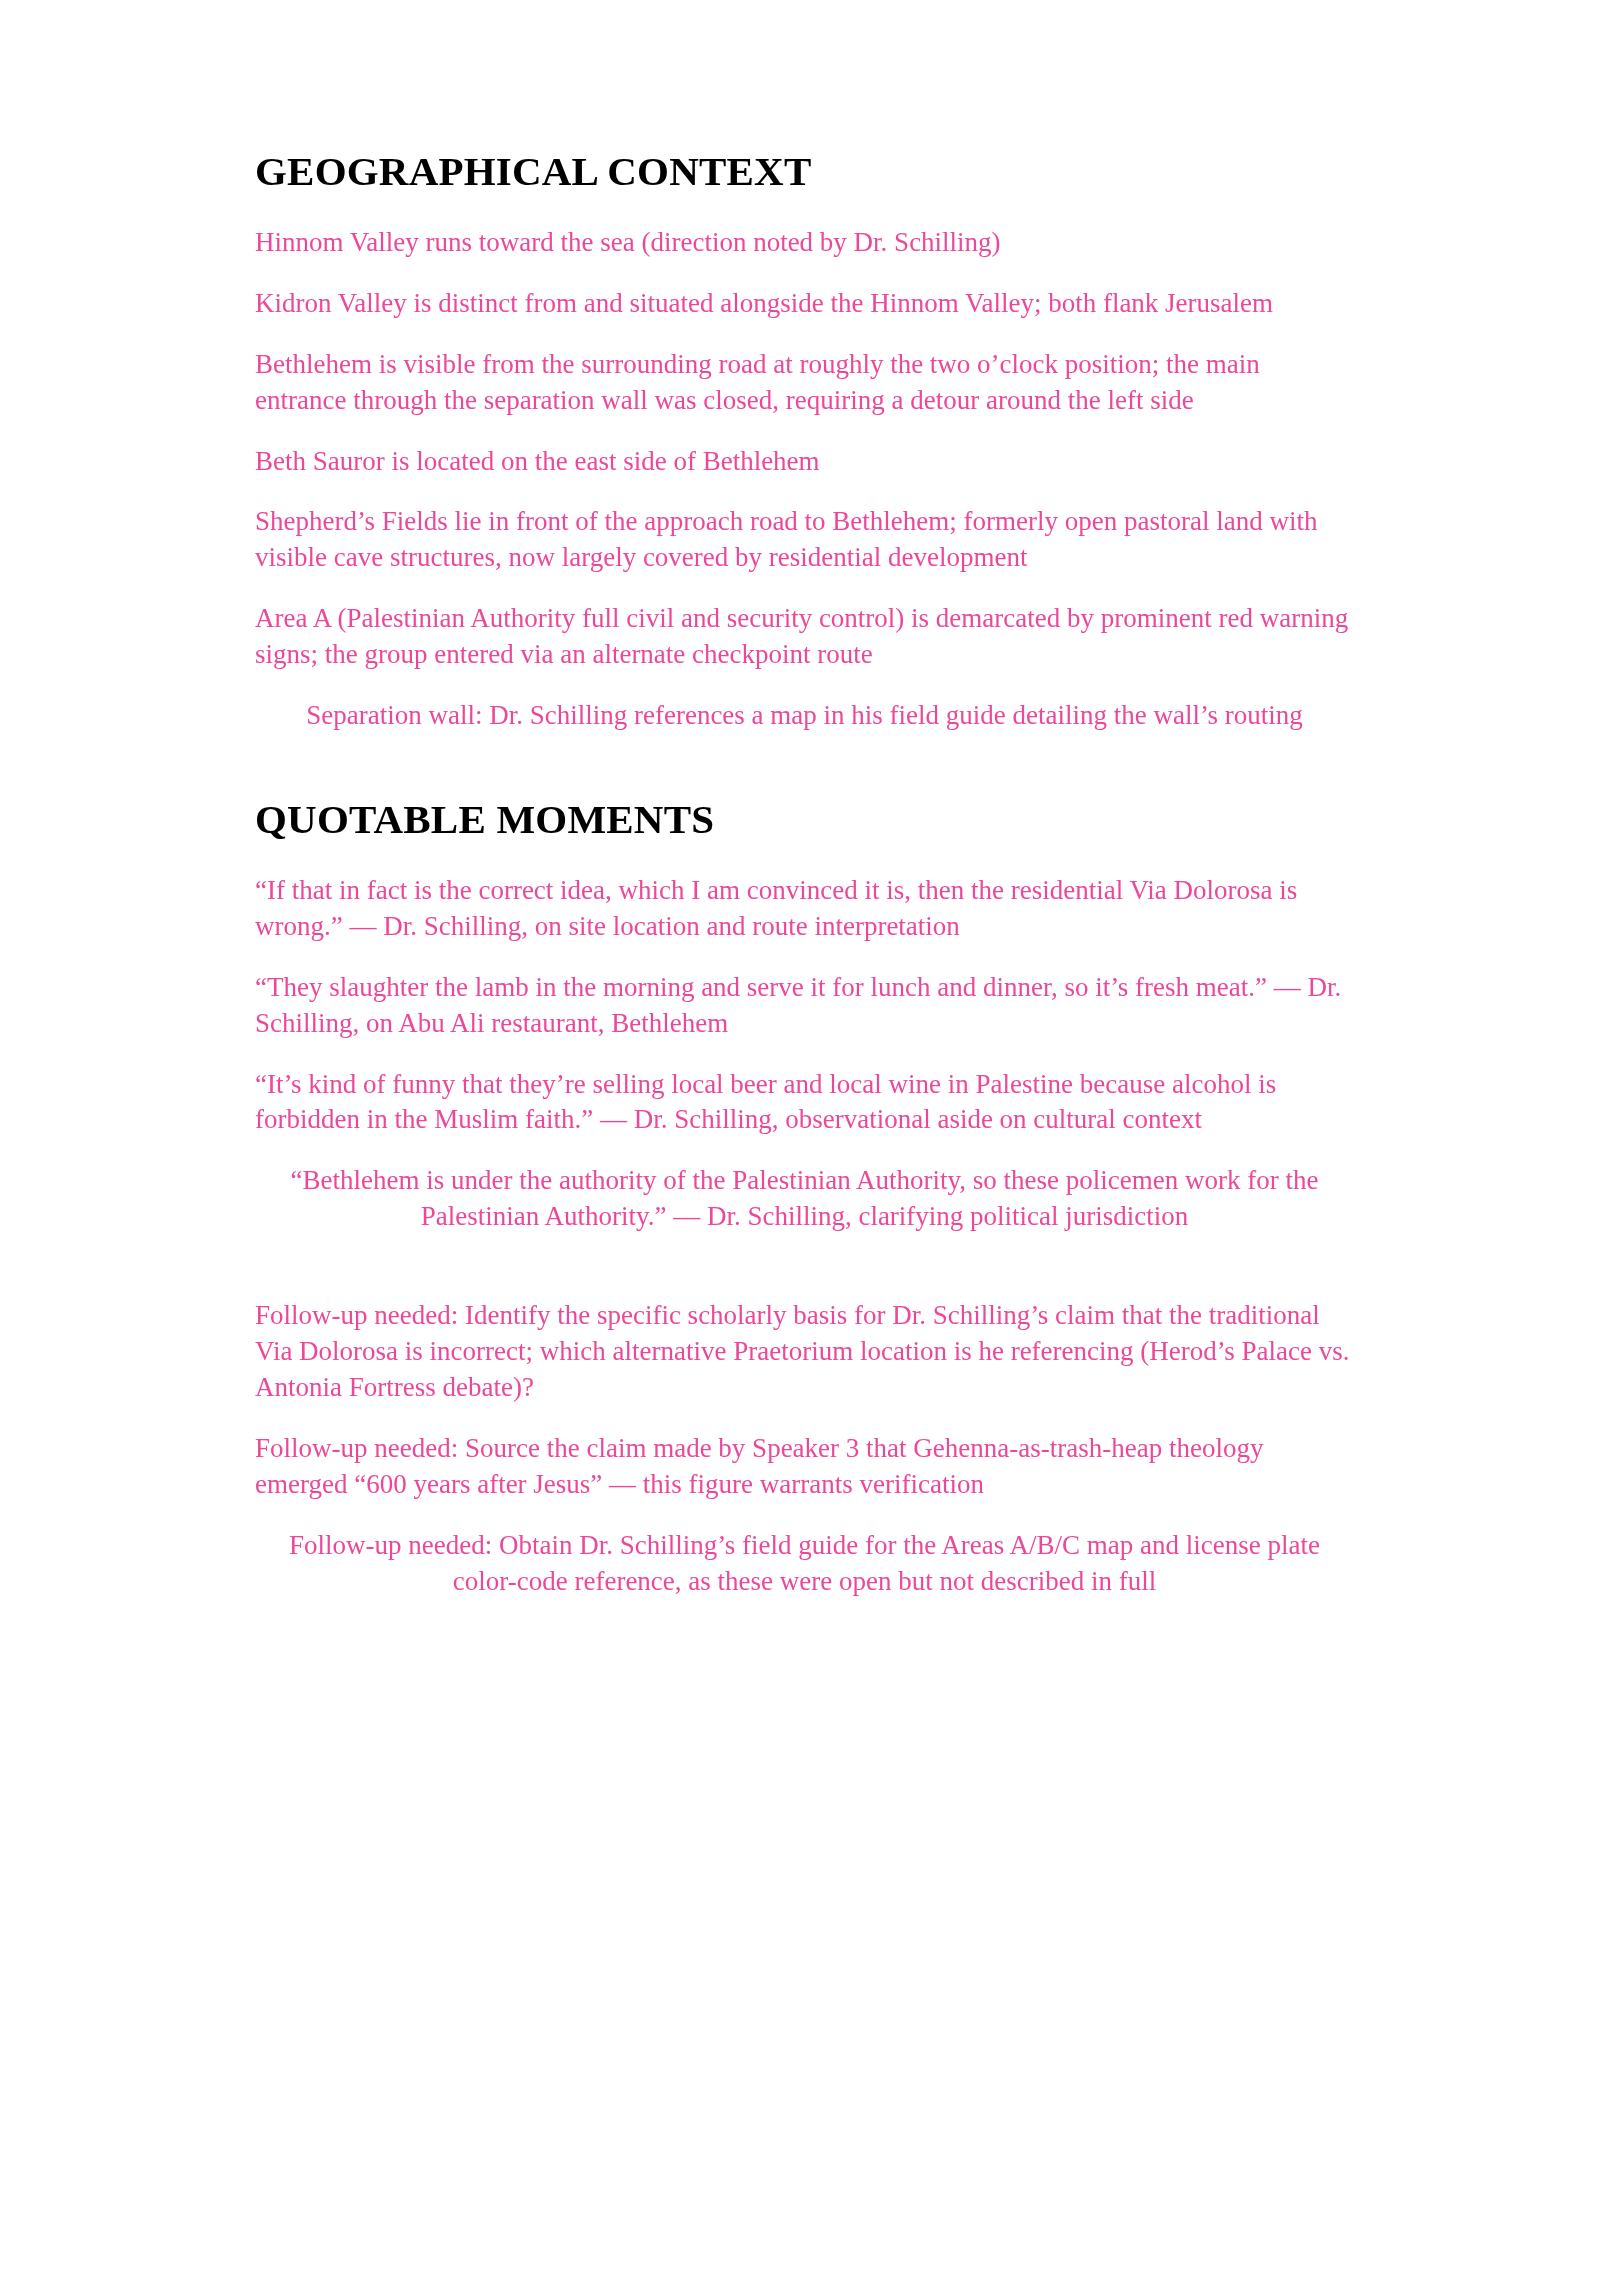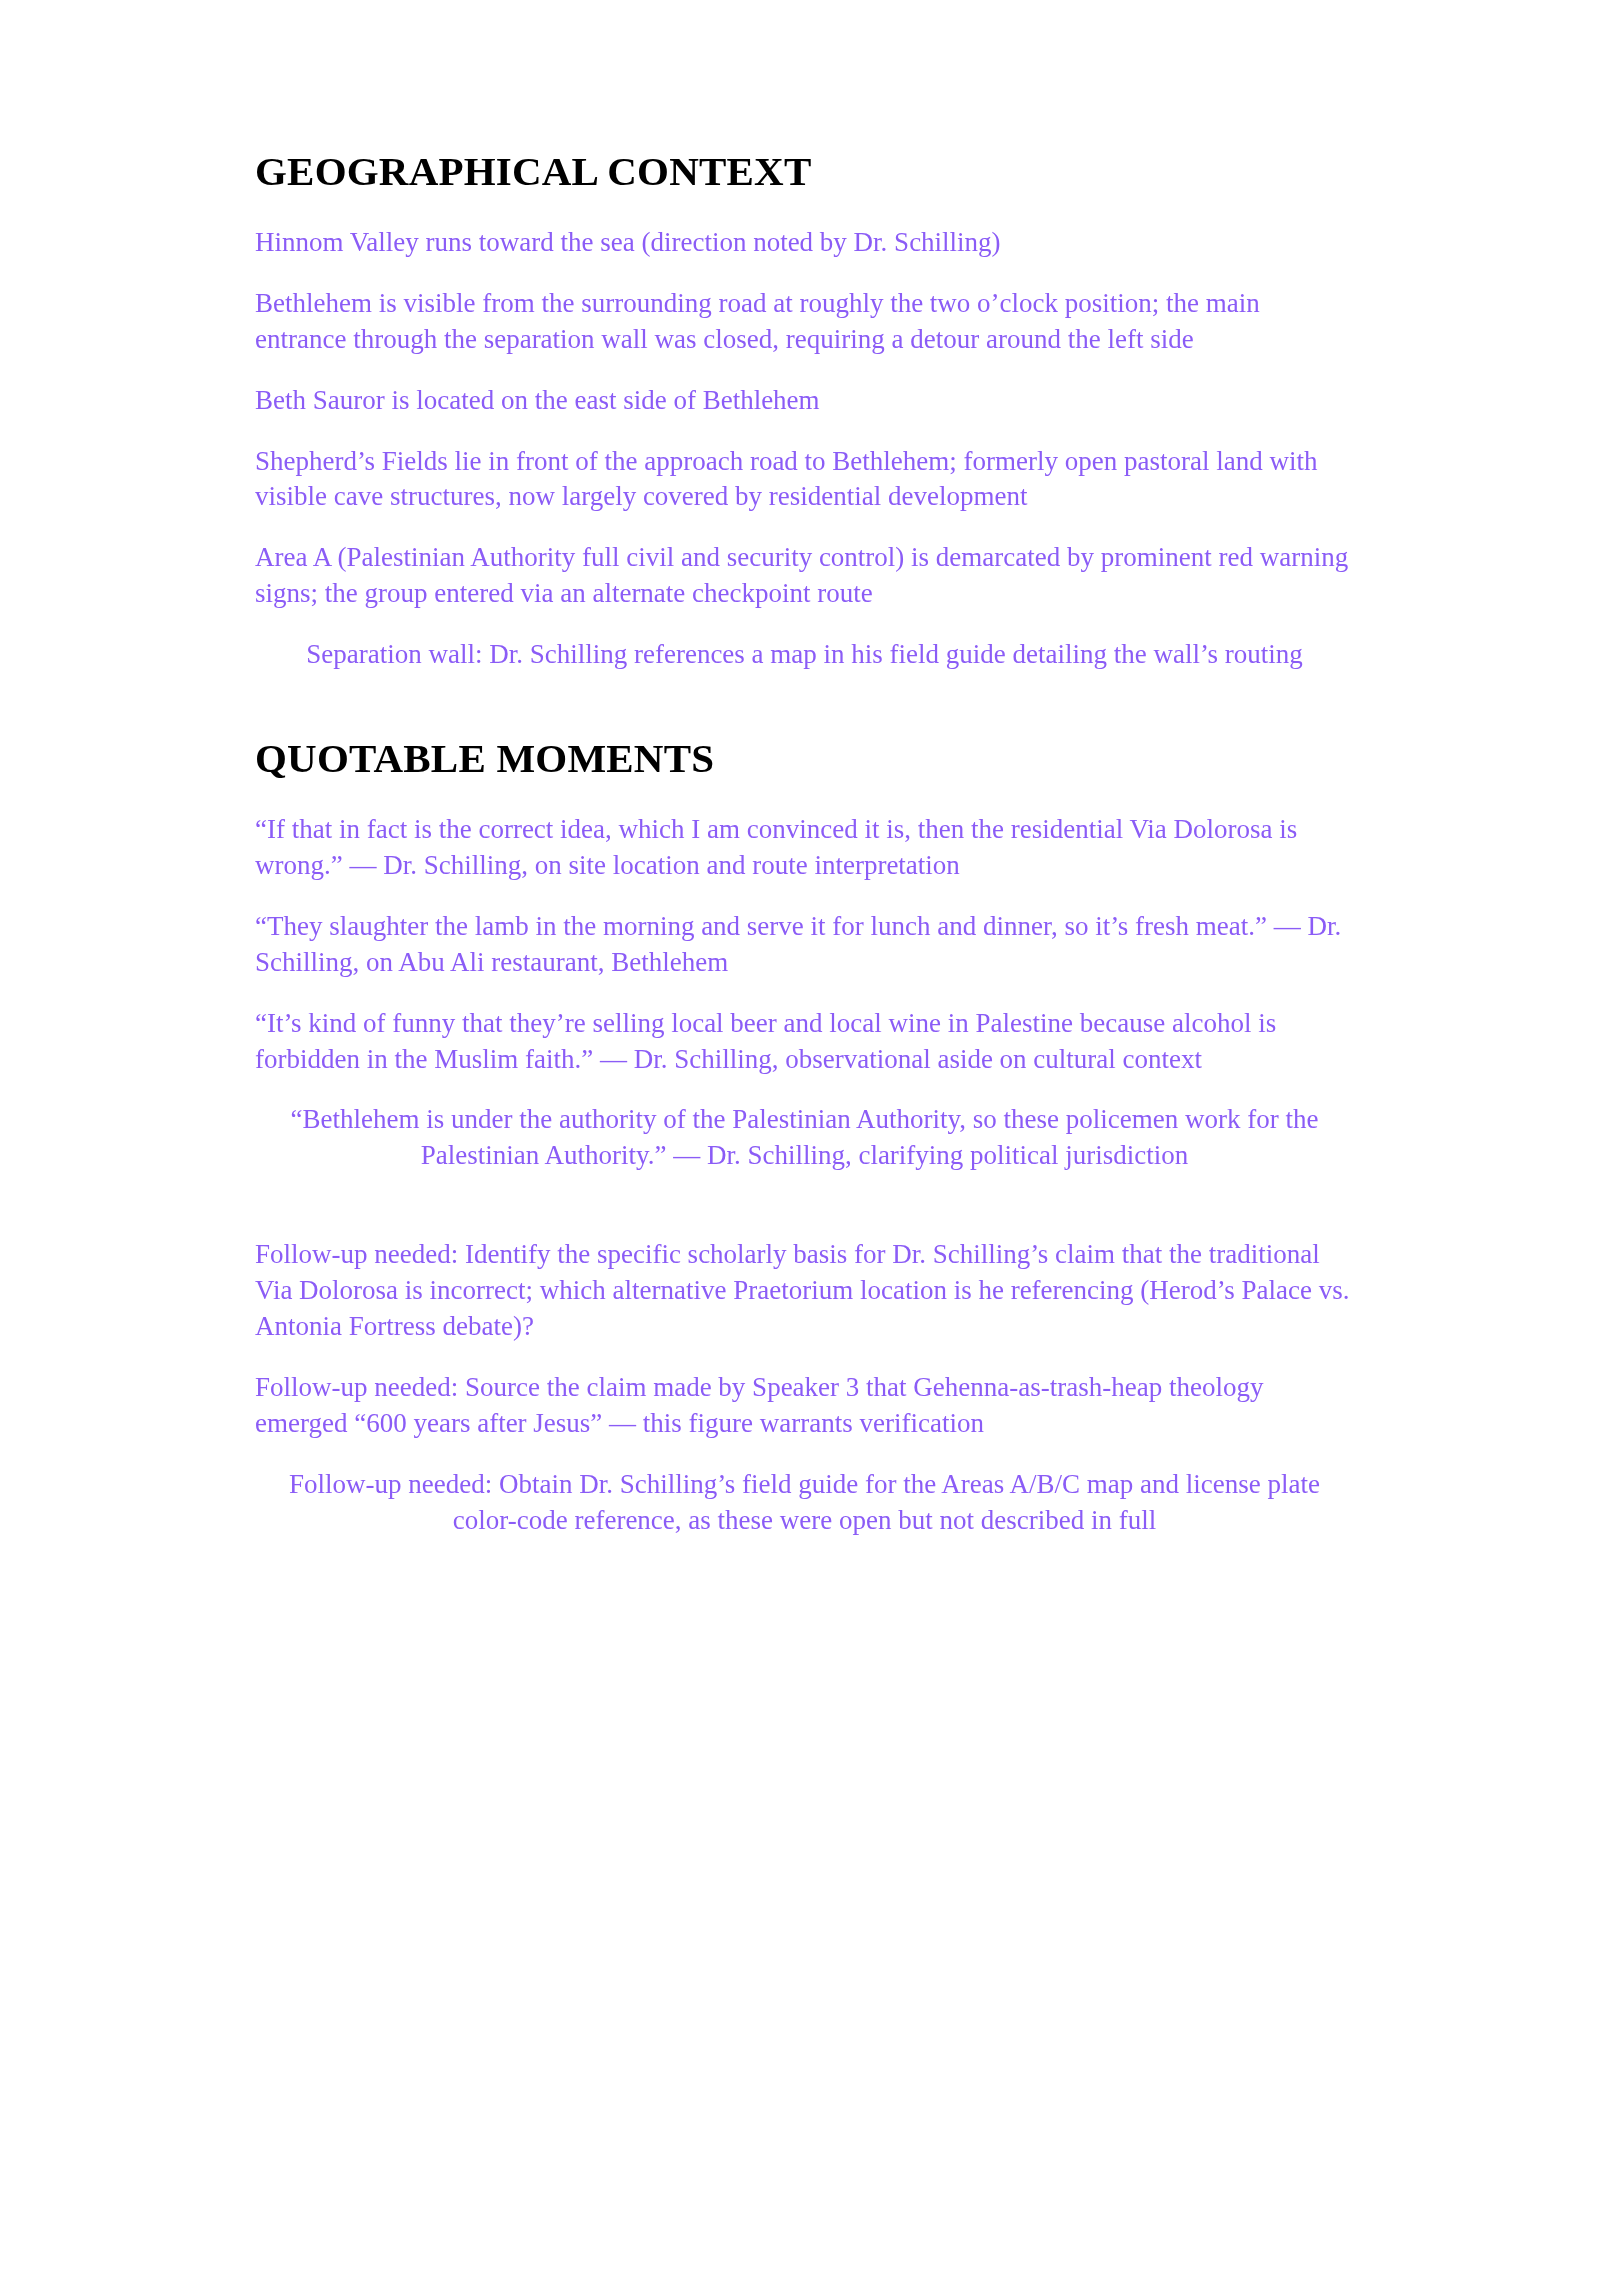--- a/index.html
+++ b/index.html
@@ -28,21 +28,21 @@
     line-height: 1.12;
     color: #000000;
     margin: 0 0 30px 0;
     letter-spacing: 0.2px;
   }
   p.body-para {
     font-family: "Liberation Serif", "DejaVu Serif", serif;
     font-weight: normal;
     font-size: 27px;
     line-height: 1.33;
-    color: #8b5cf6;
+    color: #ec4899;
     margin: 0 0 25px 0;
     text-align: left;
     -webkit-font-smoothing: antialiased;
   }
   p.body-para:last-child {
     margin-bottom: 0;
     text-align: center;
   }
   .section {
     margin-bottom: 0;
@@ -52,20 +52,21 @@
 </style>
 </head>
 <body>
 
 <div class="page">
   <div class="content">
 
     <div class="section">
       <h1 class="section-heading">GEOGRAPHICAL CONTEXT</h1>
       <p class="body-para">Hinnom Valley runs toward the sea (direction noted by Dr. Schilling)</p>
+      <p class="body-para">Kidron Valley is distinct from and situated alongside the Hinnom Valley; both flank Jerusalem</p>
       <p class="body-para">Bethlehem is visible from the surrounding road at roughly the two o’clock position; the main entrance through the separation wall was closed, requiring a detour around the left side</p>
       <p class="body-para">Beth Sauror is located on the east side of Bethlehem</p>
       <p class="body-para">Shepherd’s Fields lie in front of the approach road to Bethlehem; formerly open pastoral land with visible cave structures, now largely covered by residential development</p>
       <p class="body-para">Area A (Palestinian Authority full civil and security control) is demarcated by prominent red warning signs; the group entered via an alternate checkpoint route</p>
       <p class="body-para">Separation wall: Dr. Schilling references a map in his field guide detailing the wall’s routing</p>
     </div>
 
     <div class="section-gap-geo"></div>
 
     <div class="section">

